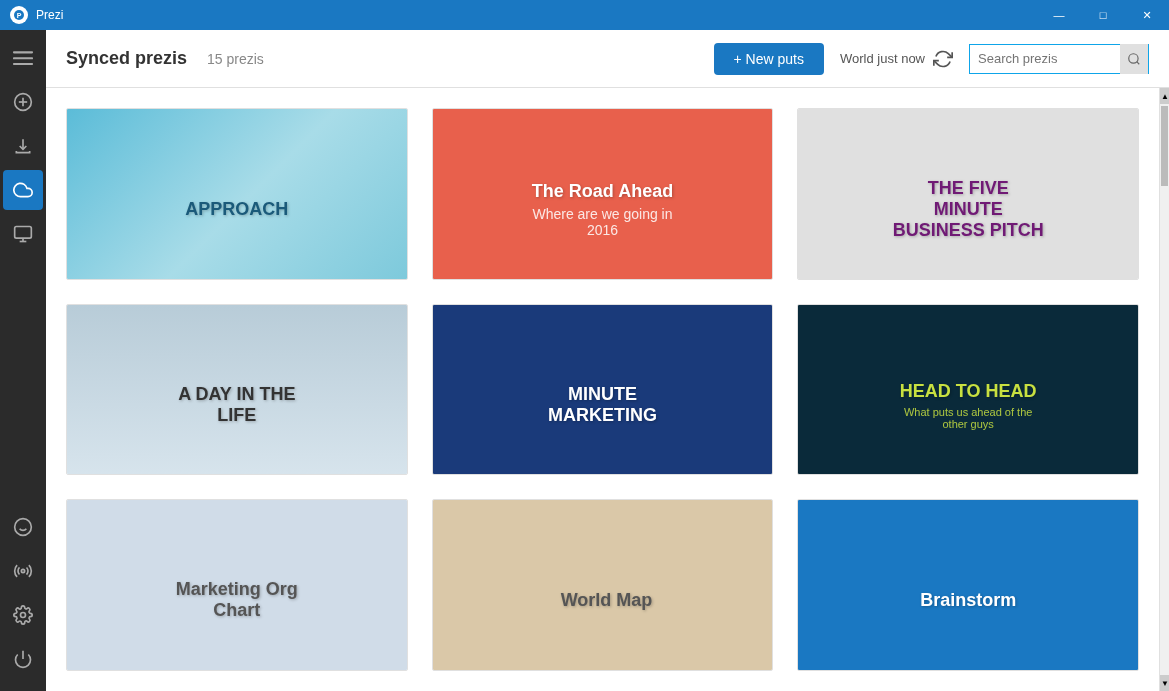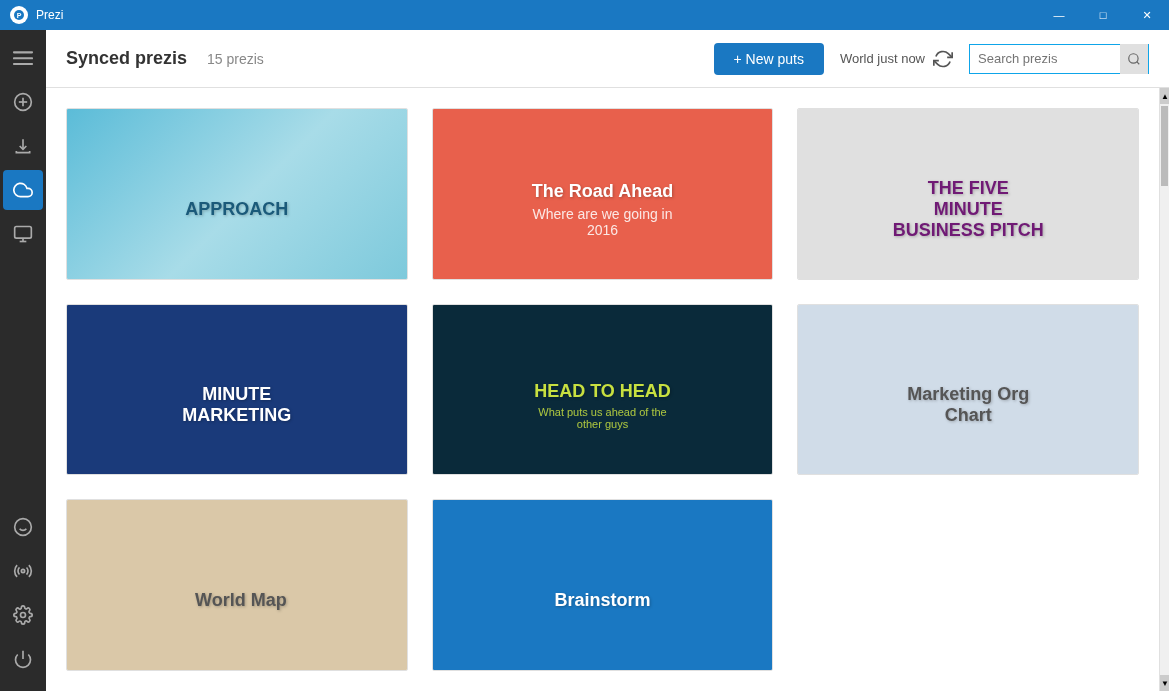--- a/index.html
+++ b/index.html
@@ -343,20 +343,29 @@
           <div class="prezi-card">
     <div class="prezi-thumbnail thumb-3" style="background:#e0e0e0; position:relative;">
       <div style="position:absolute;top:50%;left:50%;transform:translate(-50%,-50%);text-align:center;padding:8px;">
         <div style="font-size:18px;font-weight:bold;color:#701a75;text-shadow:1px 1px 3px rgba(0,0,0,0.25);">THE FIVE MINUTE BUSINESS PITCH</div>
 
       </div>
     </div>
 
   </div>
           <div class="prezi-card">
+    <div class="prezi-thumbnail thumb-4" style="background:linear-gradient(180deg,#b8ccd8,#dce8f0); position:relative;">
+      <div style="position:absolute;top:50%;left:50%;transform:translate(-50%,-50%);text-align:center;padding:8px;">
+        <div style="font-size:18px;font-weight:bold;color:#333;text-shadow:1px 1px 3px rgba(0,0,0,0.25);">A DAY IN THE LIFE</div>
+
+      </div>
+    </div>
+
+  </div>
+          <div class="prezi-card">
     <div class="prezi-thumbnail thumb-5" style="background:#1a3a7a; position:relative;">
       <div style="position:absolute;top:50%;left:50%;transform:translate(-50%,-50%);text-align:center;padding:8px;">
         <div style="font-size:18px;font-weight:bold;color:white;text-shadow:1px 1px 3px rgba(0,0,0,0.25);">MINUTE MARKETING</div>
 
       </div>
     </div>
 
   </div>
           <div class="prezi-card">
     <div class="prezi-thumbnail thumb-6" style="background:#0a2a3a; position:relative;">

